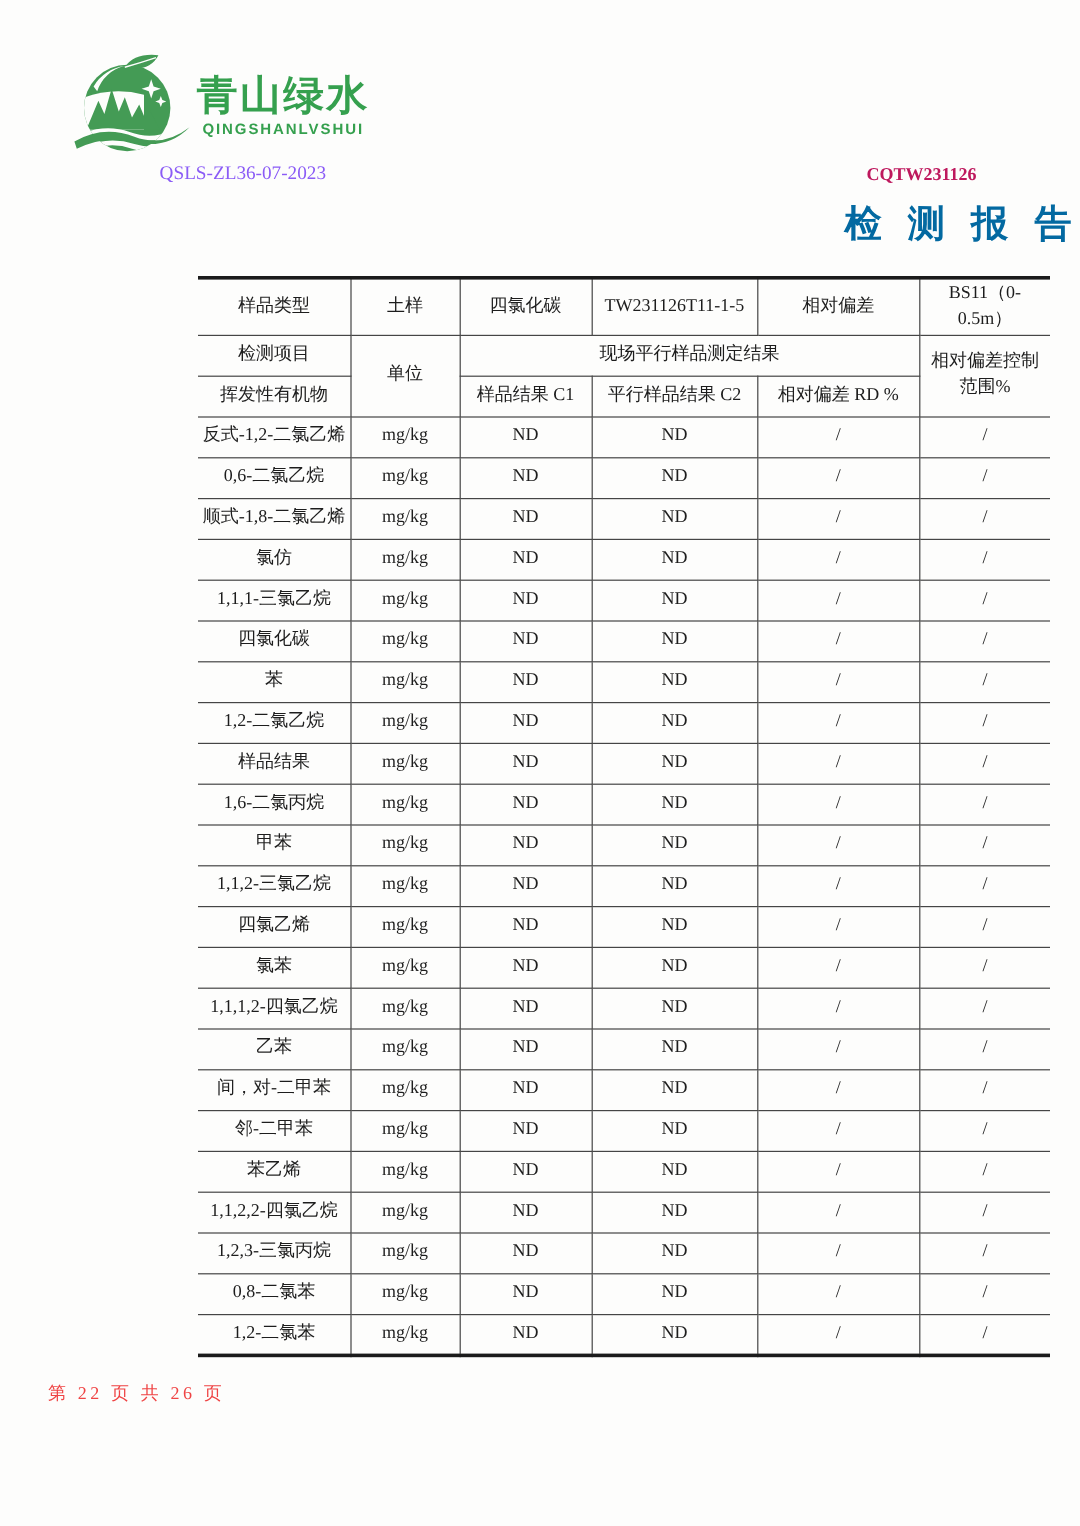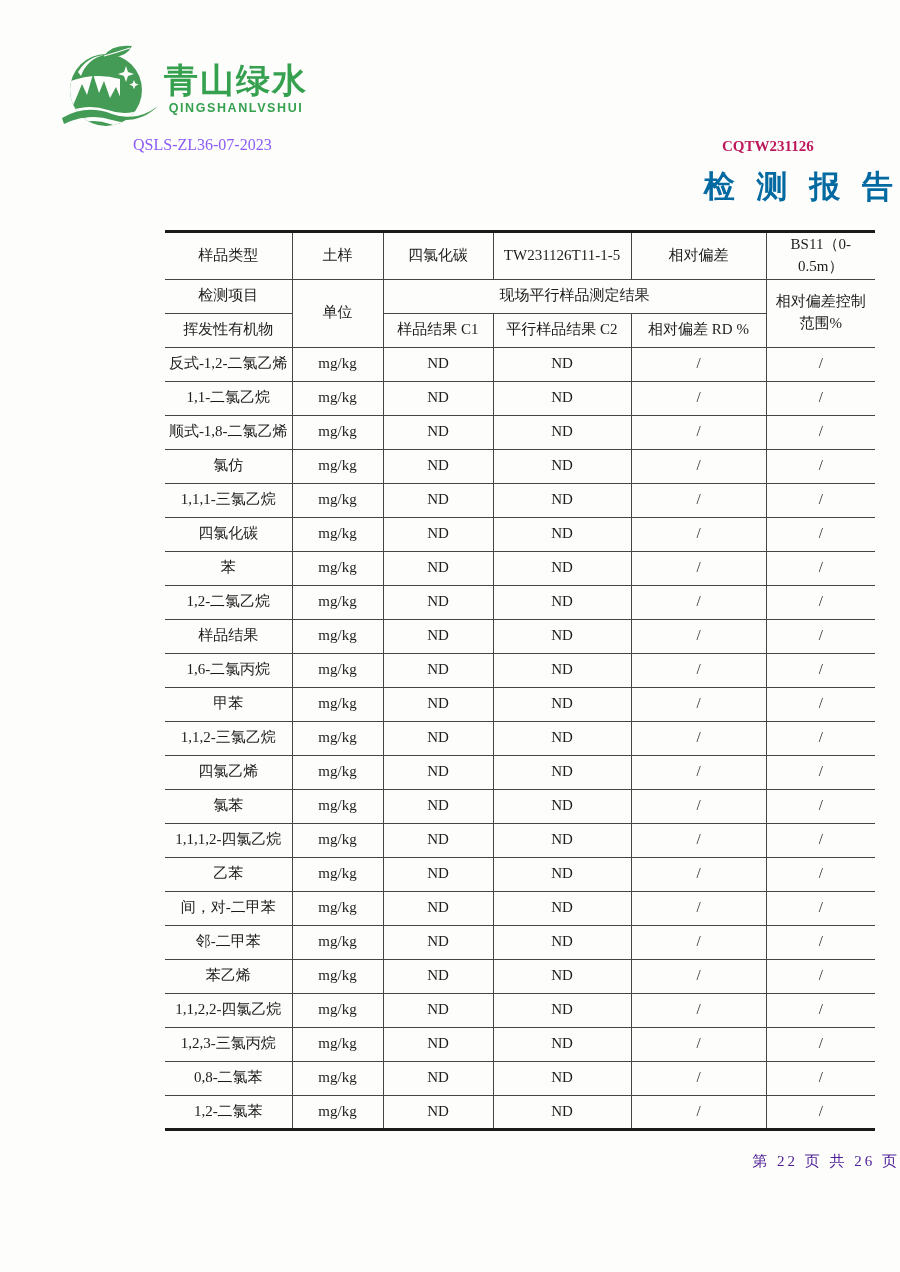--- a/index.html
+++ b/index.html
@@ -50,21 +50,21 @@
     height:34px; padding:1px 3px; line-height:1.45;
     overflow:hidden;
   }
   table.report tr td:first-child { border-left:none; }
   table.report tr td:last-child  { border-right:none; }
   table.report tr.info-row td { height:36px; }
 
   
   .page-footer {
     position:absolute; left:0; right:0; top:1152px;
-    text-align:right; font-size:15px; letter-spacing:3px; color:#4c1d95;margin-left:40px;
+    text-align:left; font-size:15px; letter-spacing:3px; color:#ef4444;margin-left:40px;
   }
 </style>
 </head>
 <body>
 
 <div class="page">
 
   <div class="brand">
     <svg class="brand-logo" viewBox="0 0 100 86" xmlns="http://www.w3.org/2000/svg">
       <defs>
@@ -140,21 +140,21 @@
       <tbody>
           <tr>
             <td>反式-1,2-二氯乙烯</td>
             <td>mg/kg</td>
             <td>ND</td>
             <td>ND</td>
             <td>/</td>
             <td>/</td>
           </tr>
           <tr>
-            <td>1,1-二氯乙烷</td>
+            <td>0,6-二氯乙烷</td>
             <td>mg/kg</td>
             <td>ND</td>
             <td>ND</td>
             <td>/</td>
             <td>/</td>
           </tr>
           <tr>
             <td>顺式-1,8-二氯乙烯</td>
             <td>mg/kg</td>
             <td>ND</td>

